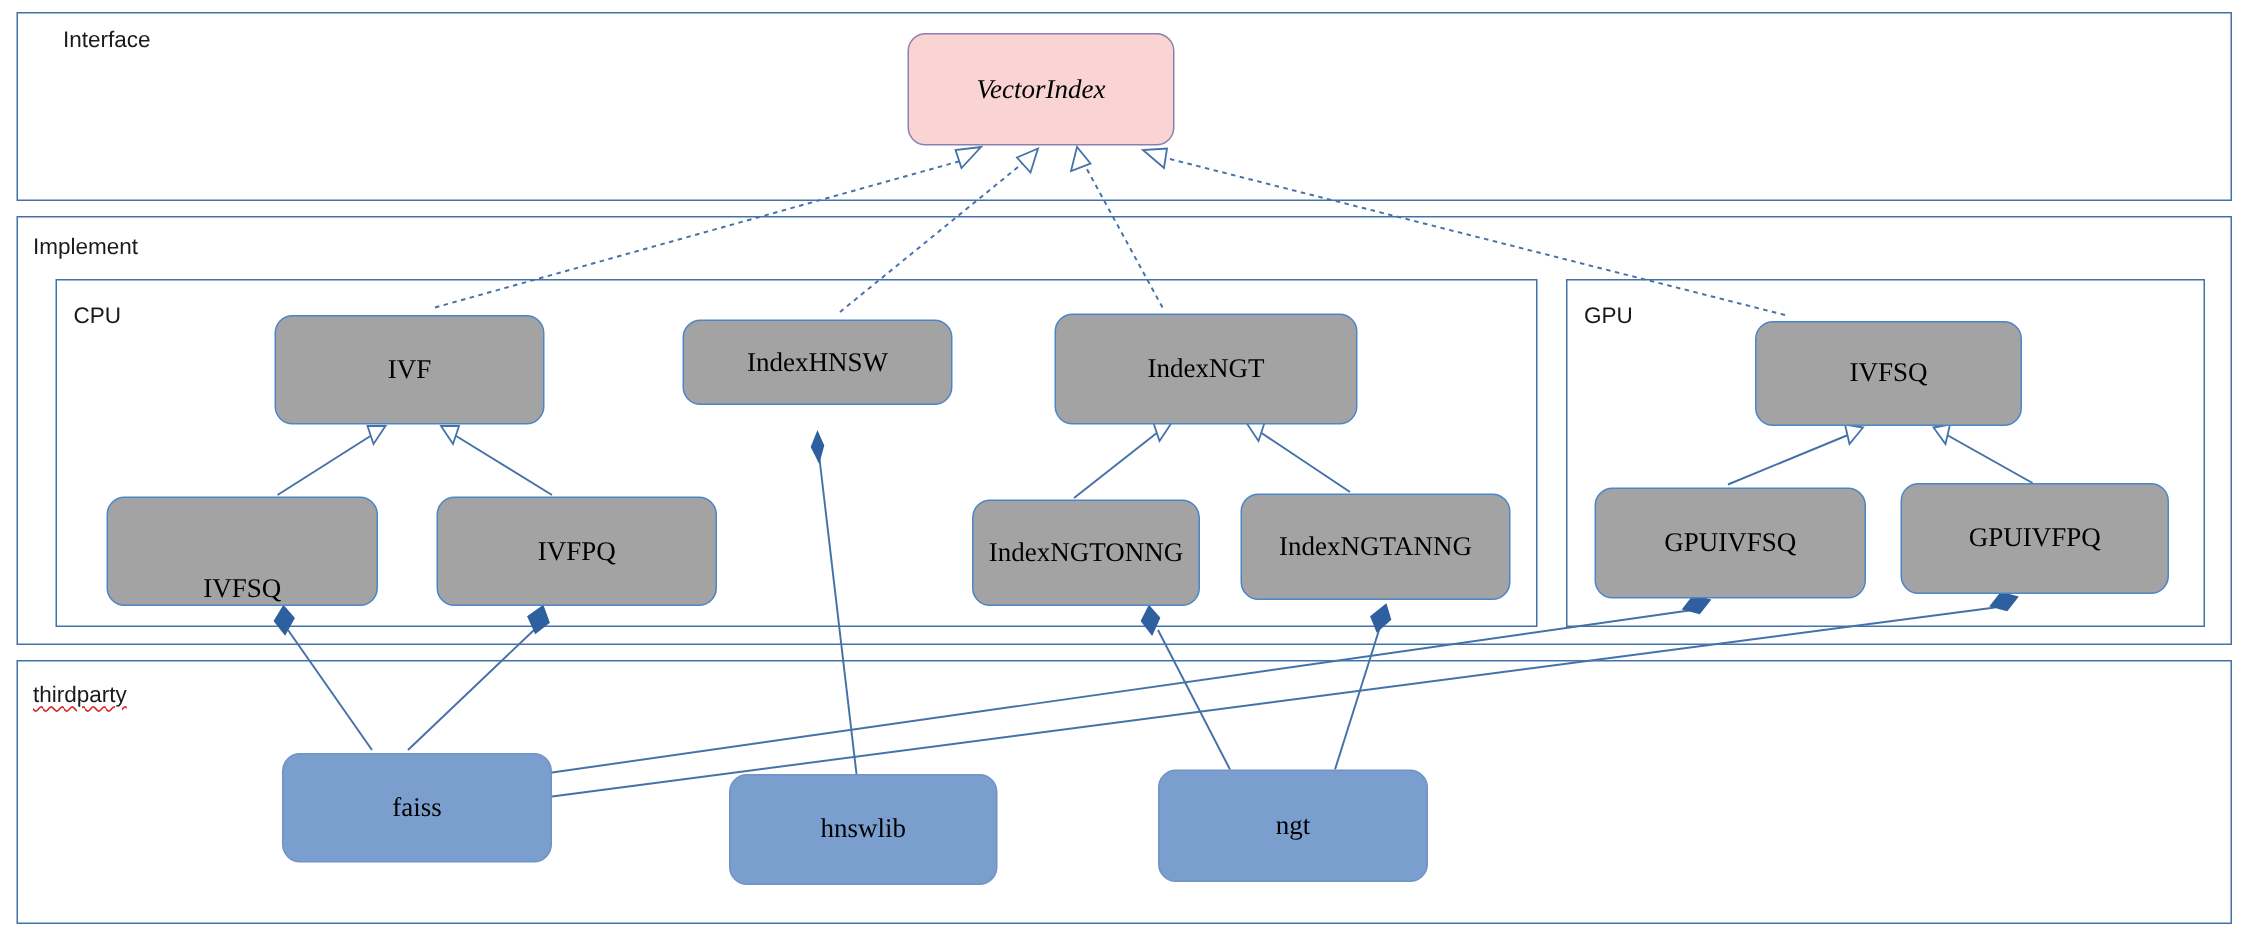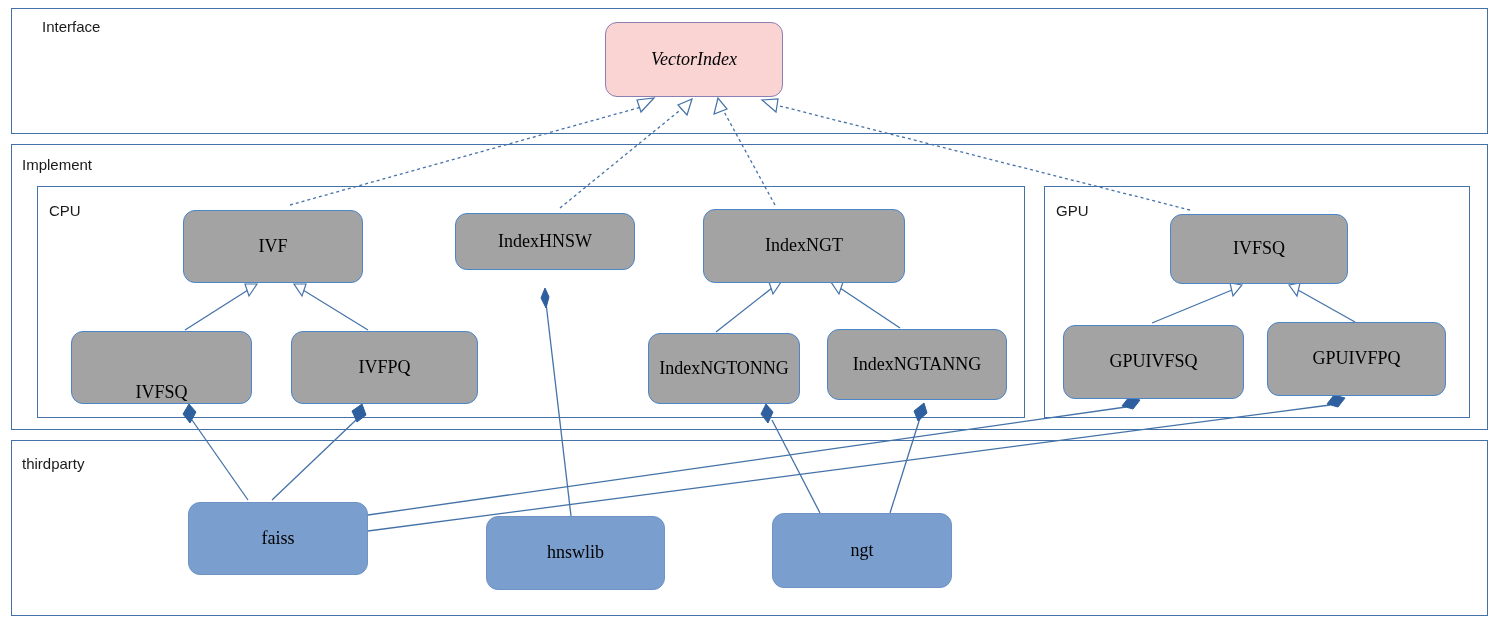--- a/index.html
+++ b/index.html
@@ -23,20 +23,21 @@
     box-sizing: border-box;
   }
   .frame-label {
     position: absolute;
     font-family: "Liberation Sans", sans-serif;
     font-size: 15px;
     color: #1a1a1a;
     white-space: nowrap;
   }
   .frame-label.misspelled {
+    text-decoration: underline;
     text-decoration-style: wavy;
     text-decoration-color: #e02020;
     text-decoration-thickness: 1px;
     text-underline-offset: 2px;
   }
   
   .node {
     position: absolute;
     border-radius: 12px;
     border: 1px solid #4A76A8;

